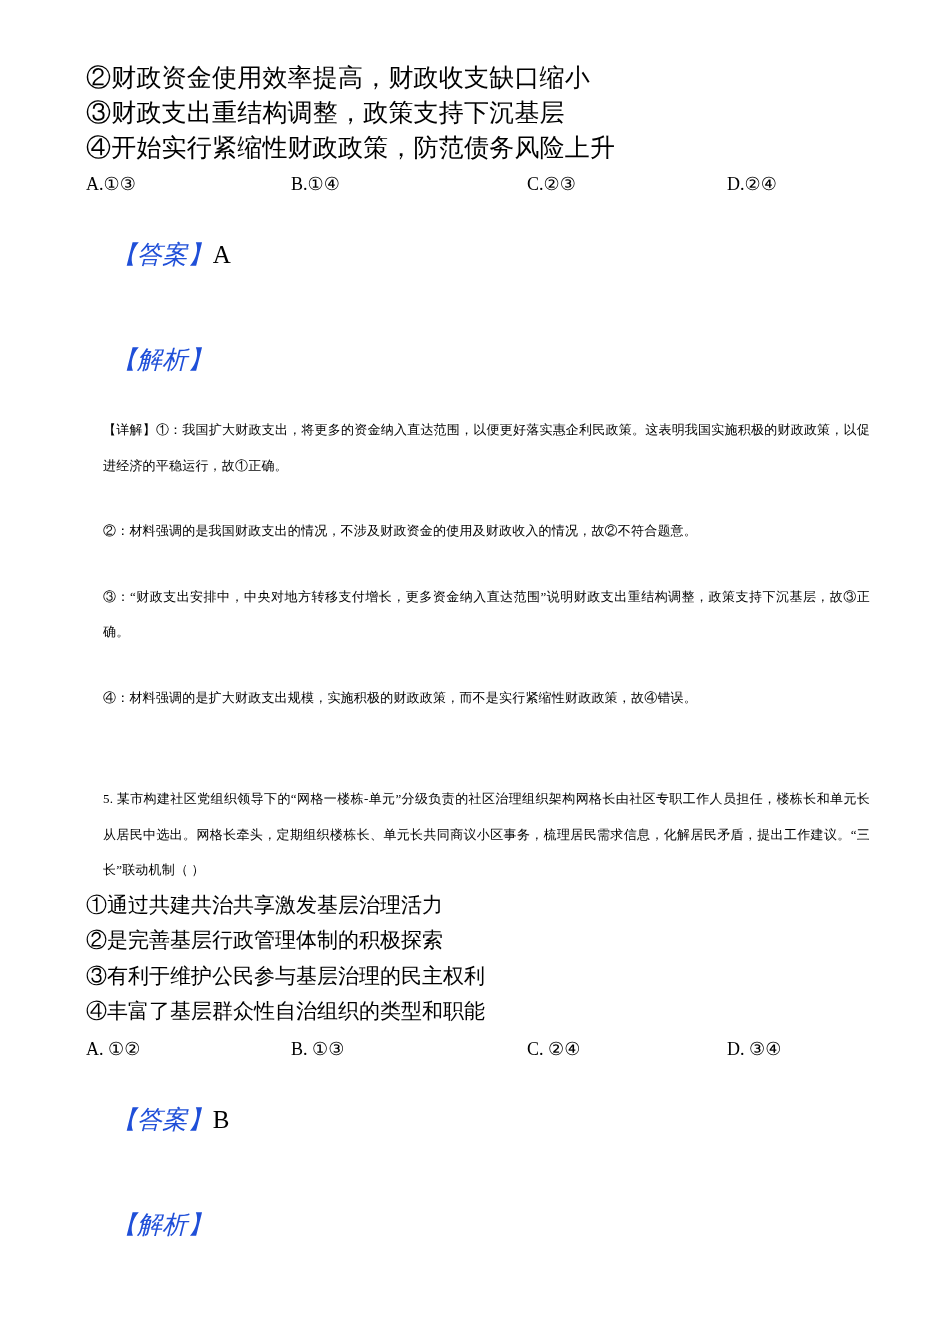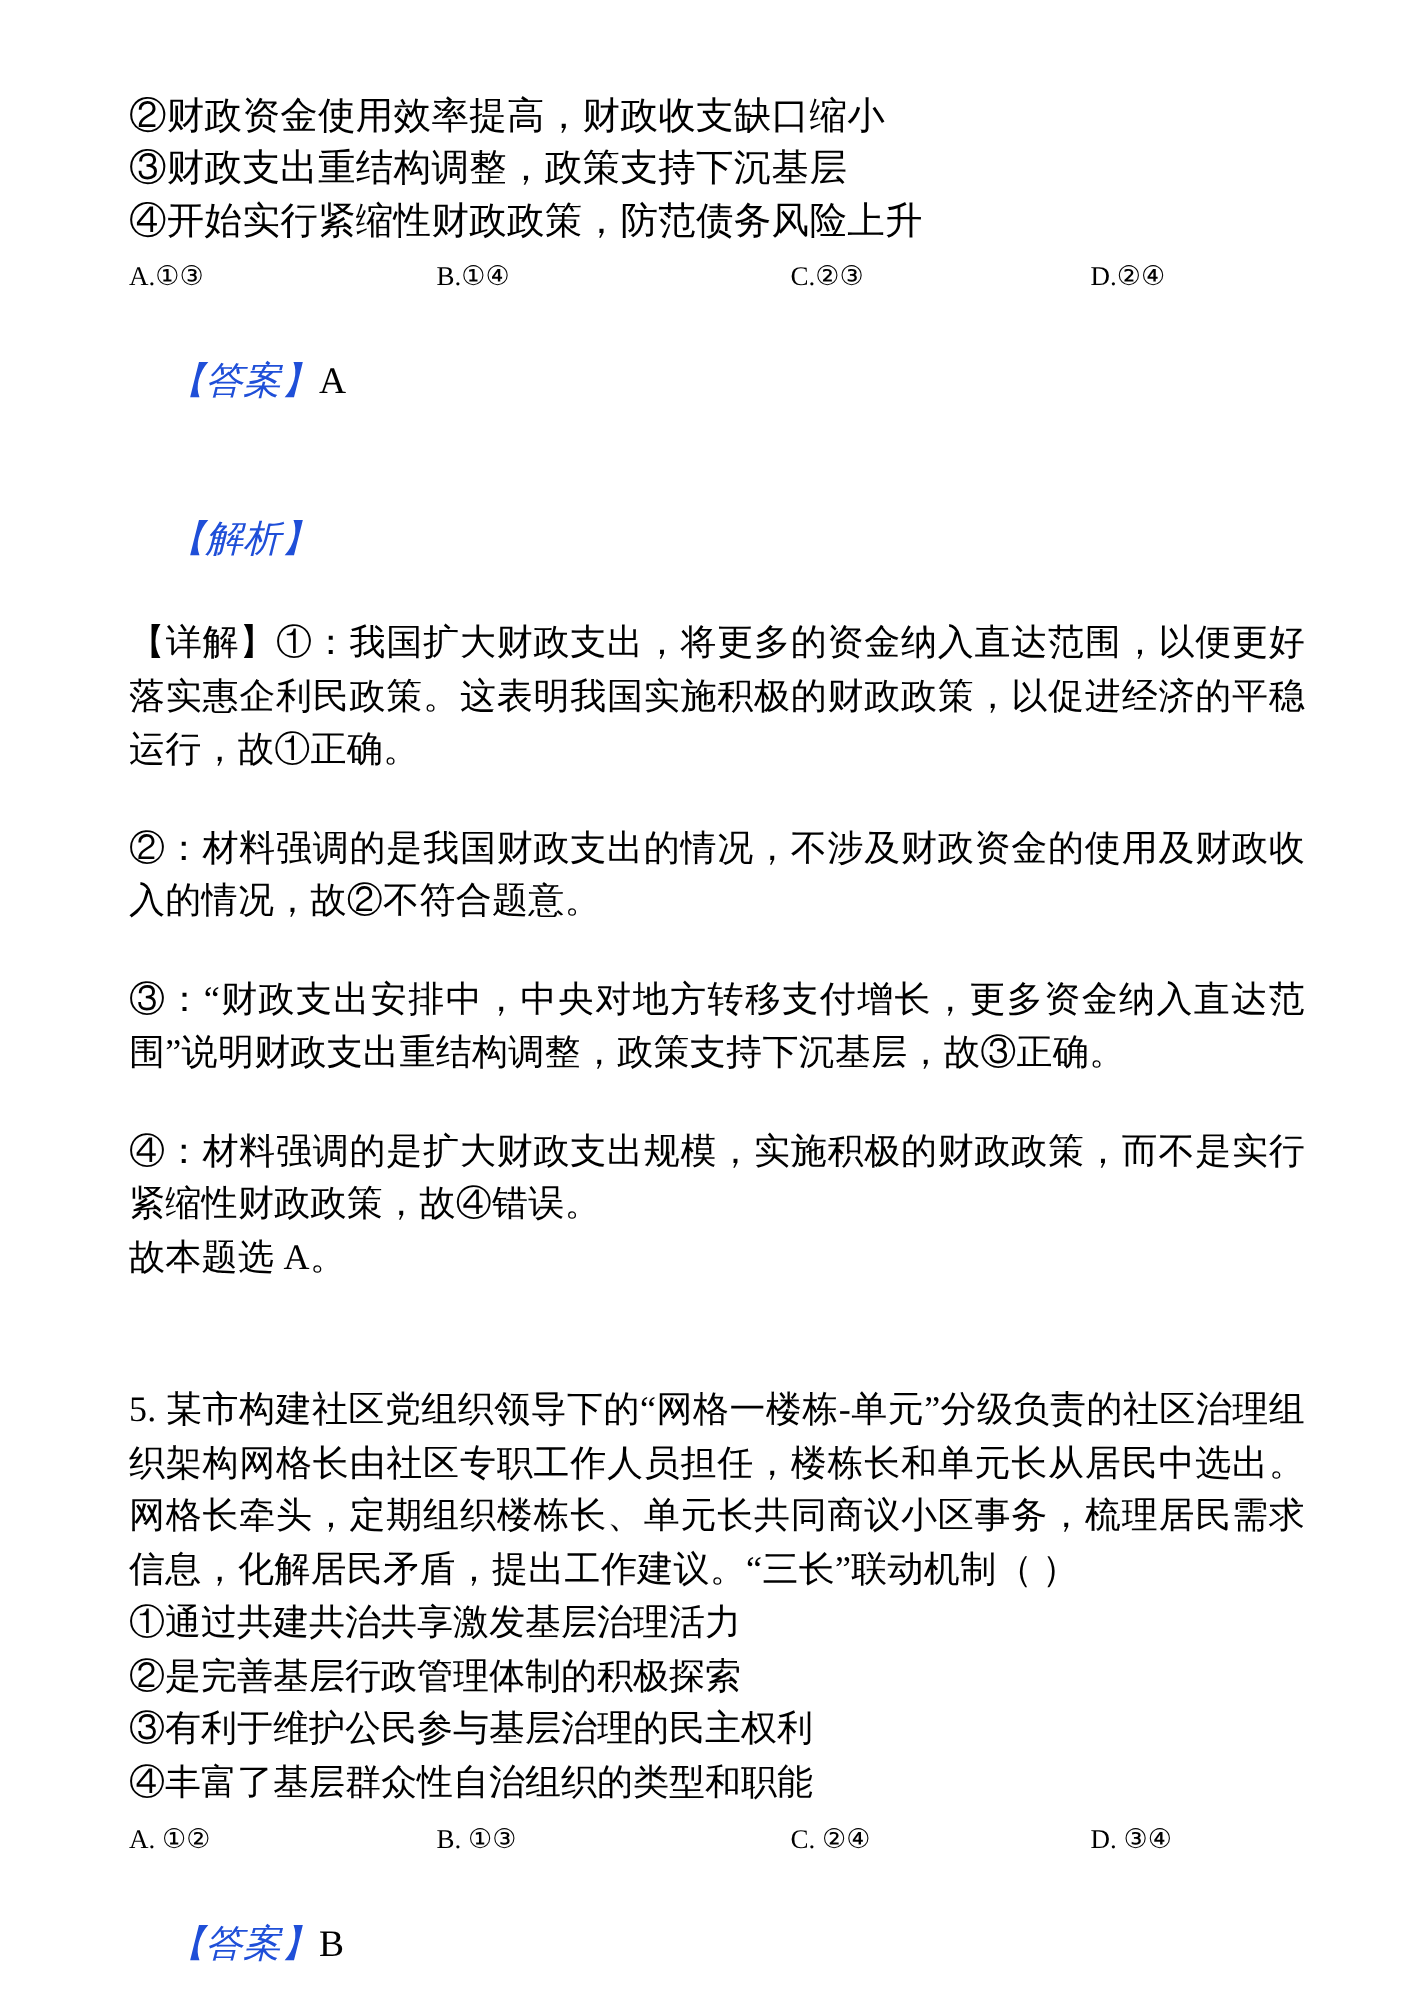--- a/index.html
+++ b/index.html
@@ -22,25 +22,26 @@
     position: relative;
   }
   .line {
     font-size: 25px;
     line-height: 35px;
     letter-spacing: 0.2px;
     white-space: pre-wrap;
     text-align: justify;
   }
   .para {
-    font-size: 24px;
+    font-size: 13px;
     line-height: 35.5px;
     letter-spacing: 0.2px;
     text-align: justify;
     text-justify: inter-ideograph;
+    margin-left: 17px;
   }
   .blue-label {
     color: #1f4fd8;
     font-style: italic;
   }
   .gap-sm { height: 18px; }
   .gap-md { height: 30px; }
   .gap-lg { height: 44px; }
   .options {
     display: flex;
@@ -52,21 +53,21 @@
     white-space: nowrap;
   }
   .opt-a { width: 205px; }
   .opt-b { width: 200px; }
   .opt-c { width: 200px; margin-left: 36px; }
   .opt-d { width: auto; }
   .qnum-block {
     margin-top: 4px;
   }
   .sub-item {
-    font-size: 24px;
+    font-size: 21px;
     line-height: 35.5px;
   }
 </style>
 </head>
 <body>
 
 <div class="page">
 
   <div class="line">②财政资金使用效率提高，财政收支缺口缩小</div>
   <div class="line">③财政支出重结构调整，政策支持下沉基层</div>
@@ -87,21 +88,20 @@
     <span class="blue-label">【解析】</span>
   </div>
 
   <div class="para">【详解】①：我国扩大财政支出，将更多的资金纳入直达范围，以便更好落实惠企利民政策。这表明我国实施积极的财政政策，以促进经济的平稳运行，故①正确。</div>
   <div class="gap-md"></div>
   <div class="para">②：材料强调的是我国财政支出的情况，不涉及财政资金的使用及财政收入的情况，故②不符合题意。</div>
   <div class="gap-md"></div>
   <div class="para">③：“财政支出安排中，中央对地方转移支付增长，更多资金纳入直达范围”说明财政支出重结构调整，政策支持下沉基层，故③正确。</div>
   <div class="gap-md"></div>
   <div class="para">④：材料强调的是扩大财政支出规模，实施积极的财政政策，而不是实行紧缩性财政政策，故④错误。</div>
-  <div class="para">故本题选 A。</div>
 
   <div class="gap-lg"></div>
   <div class="gap-sm"></div>
 
   <div class="para qnum-block">5. 某市构建社区党组织领导下的“网格一楼栋-单元”分级负责的社区治理组织架构网格长由社区专职工作人员担任，楼栋长和单元长从居民中选出。网格长牵头，定期组织楼栋长、单元长共同商议小区事务，梳理居民需求信息，化解居民矛盾，提出工作建议。“三长”联动机制（    ）</div>
 
   <div class="sub-item">①通过共建共治共享激发基层治理活力</div>
   <div class="sub-item">②是完善基层行政管理体制的积极探索</div>
   <div class="sub-item">③有利于维护公民参与基层治理的民主权利</div>
   <div class="sub-item">④丰富了基层群众性自治组织的类型和职能</div>

